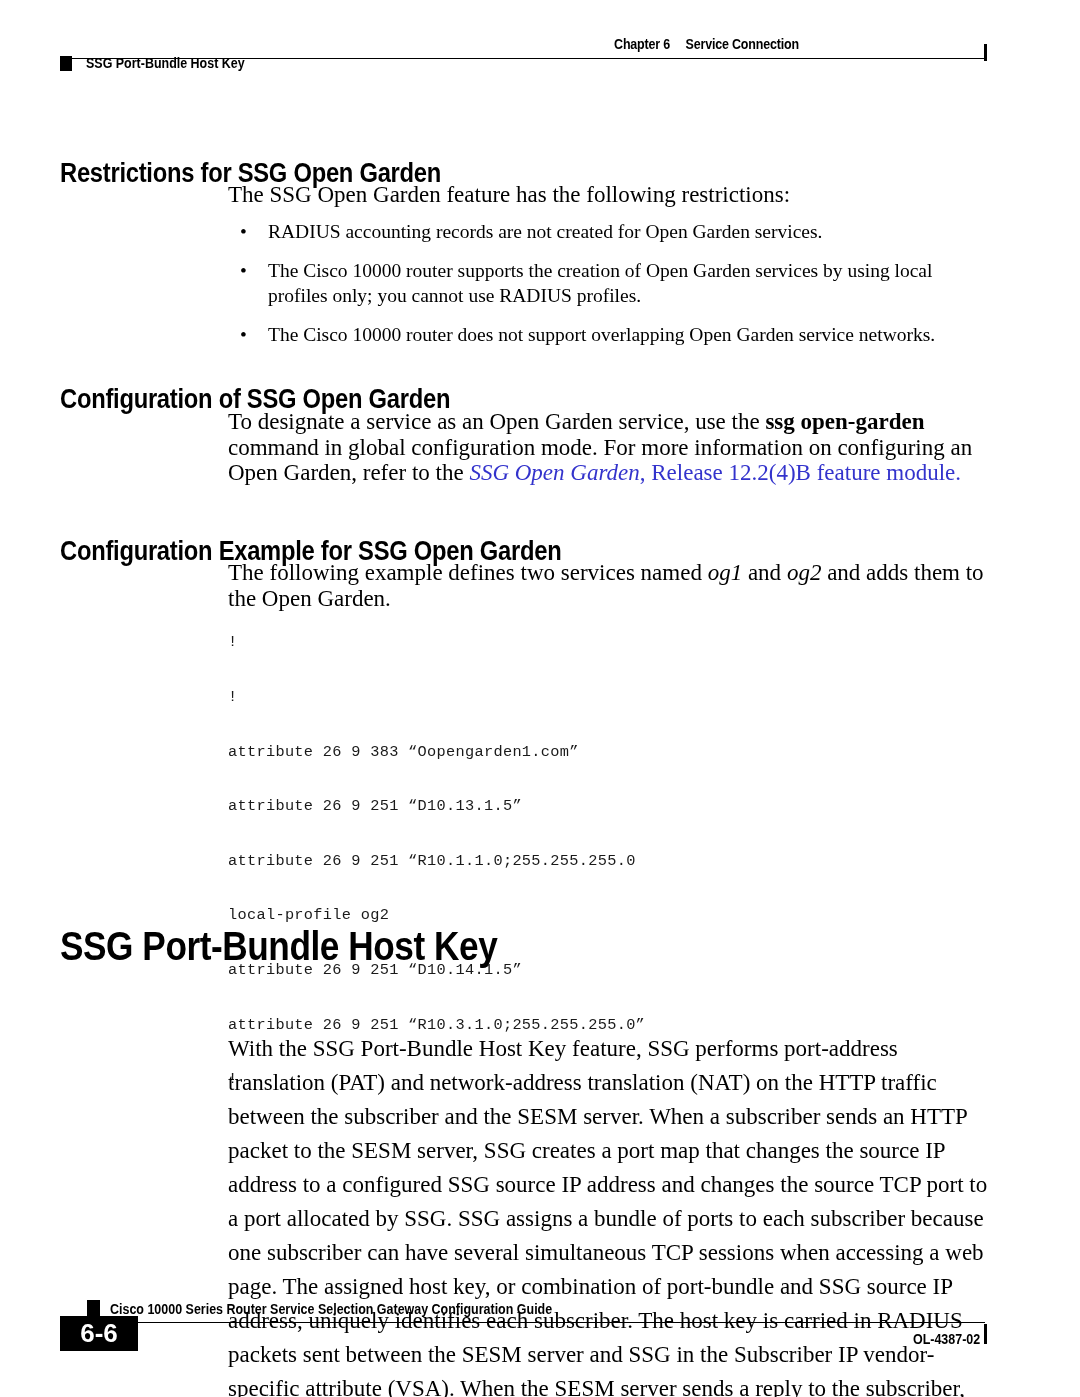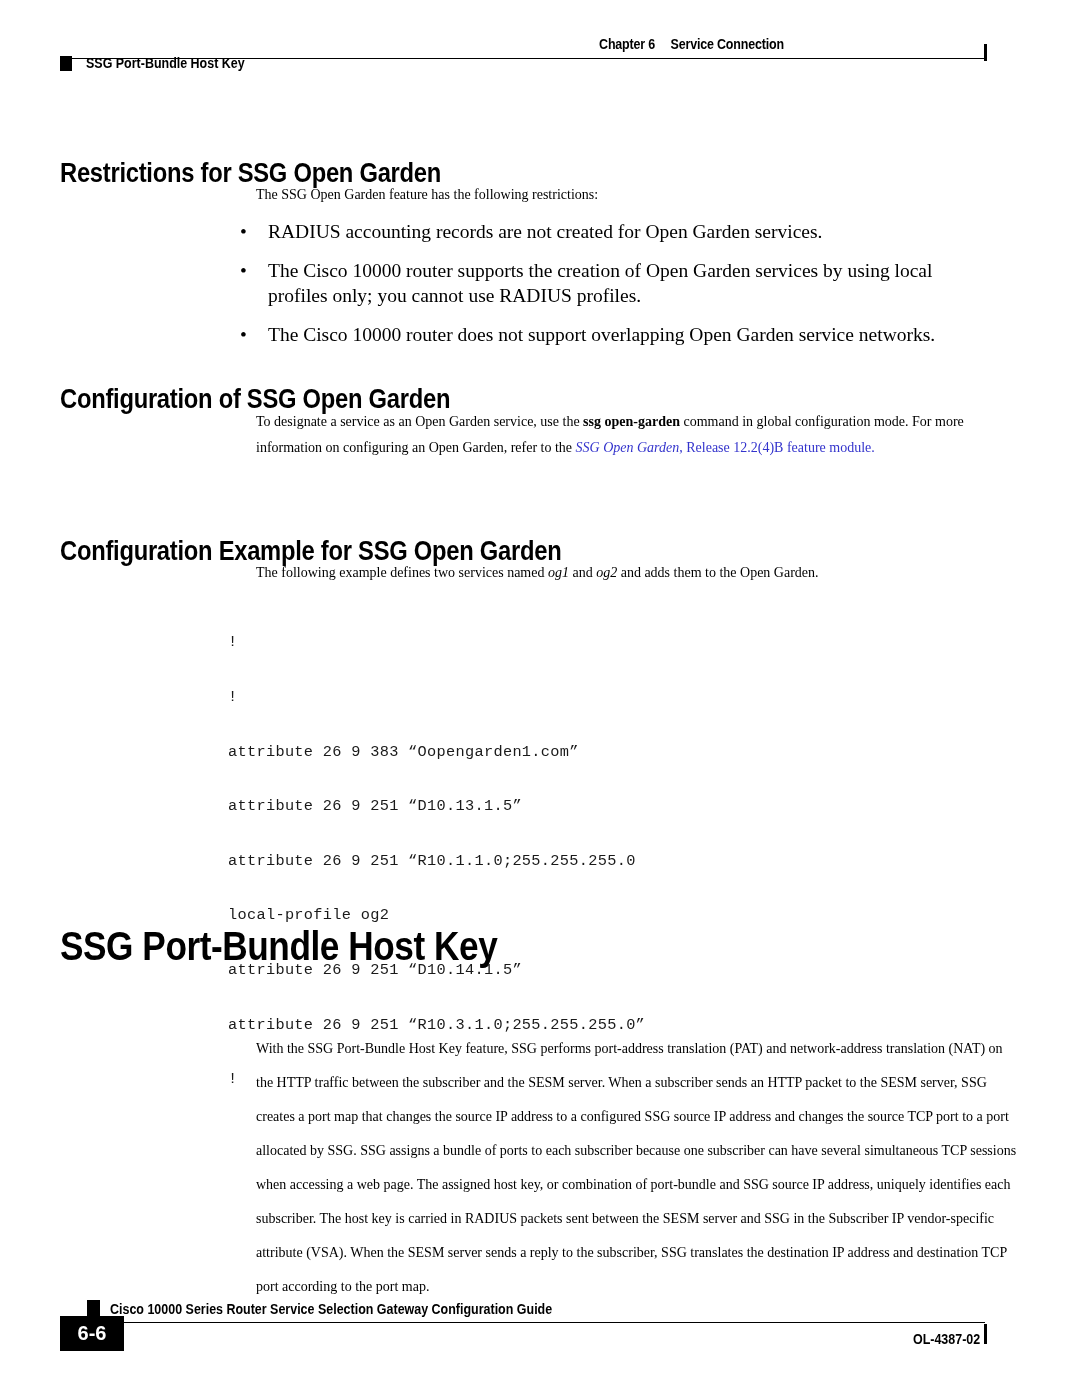--- a/index.html
+++ b/index.html
@@ -20,20 +20,21 @@
     position: absolute;
     inset: 0;
   }
 
   
   .running-header {
     position: absolute;
     left: 0; top: 0;
     width: 884px;
     height: 90px;
+    padding-left: 15px;
   }
   .hdr-chapter {
     position: absolute;
     right: 100px;
     top: 36px;
     font-family: "Liberation Sans Narrow", "Liberation Sans", sans-serif;
     font-weight: bold;
     font-size: 14.5px;
     letter-spacing: -0.2px;
     transform: scaleX(0.86);
@@ -101,24 +102,23 @@
     transform: scaleX(0.88);
     transform-origin: left center;
     white-space: nowrap;
   }
 
   
   .body-block {
     position: absolute;
     left: 228px;
     width: 765px;
-    font-size: 14px;
+    font-size: 23px;
     line-height: 25.6px;
     text-align: left;
-    margin-left: 28px;
   }
   .body-block.tight { line-height: 34px; }
 
   .bullet-list {
     position: absolute;
     left: 228px;
     width: 765px;
   }
   .bullet-item {
     position: relative;
@@ -185,30 +185,30 @@
     left: 60px;
     top: 22px;
     width: 925px;
     height: 1px;
     background: #000;
   }
   .ftr-pagebox {
     position: absolute;
     left: 60px;
     top: 16px;
-    width: 64px;
+    width: 78px;
     height: 35px;
     background: #000;
     color: #fff;
     display: flex;
     align-items: center;
     justify-content: center;
     font-family: "Liberation Sans Narrow", "Liberation Sans", sans-serif;
     font-weight: bold;
-    font-size: 20px;
+    font-size: 26px;
   }
   .ftr-docnum {
     position: absolute;
     right: 100px;
     top: 31px;
     font-family: "Liberation Sans Narrow", "Liberation Sans", sans-serif;
     font-weight: bold;
     font-size: 14.5px;
     transform: scaleX(0.86);
     transform-origin: right center;

